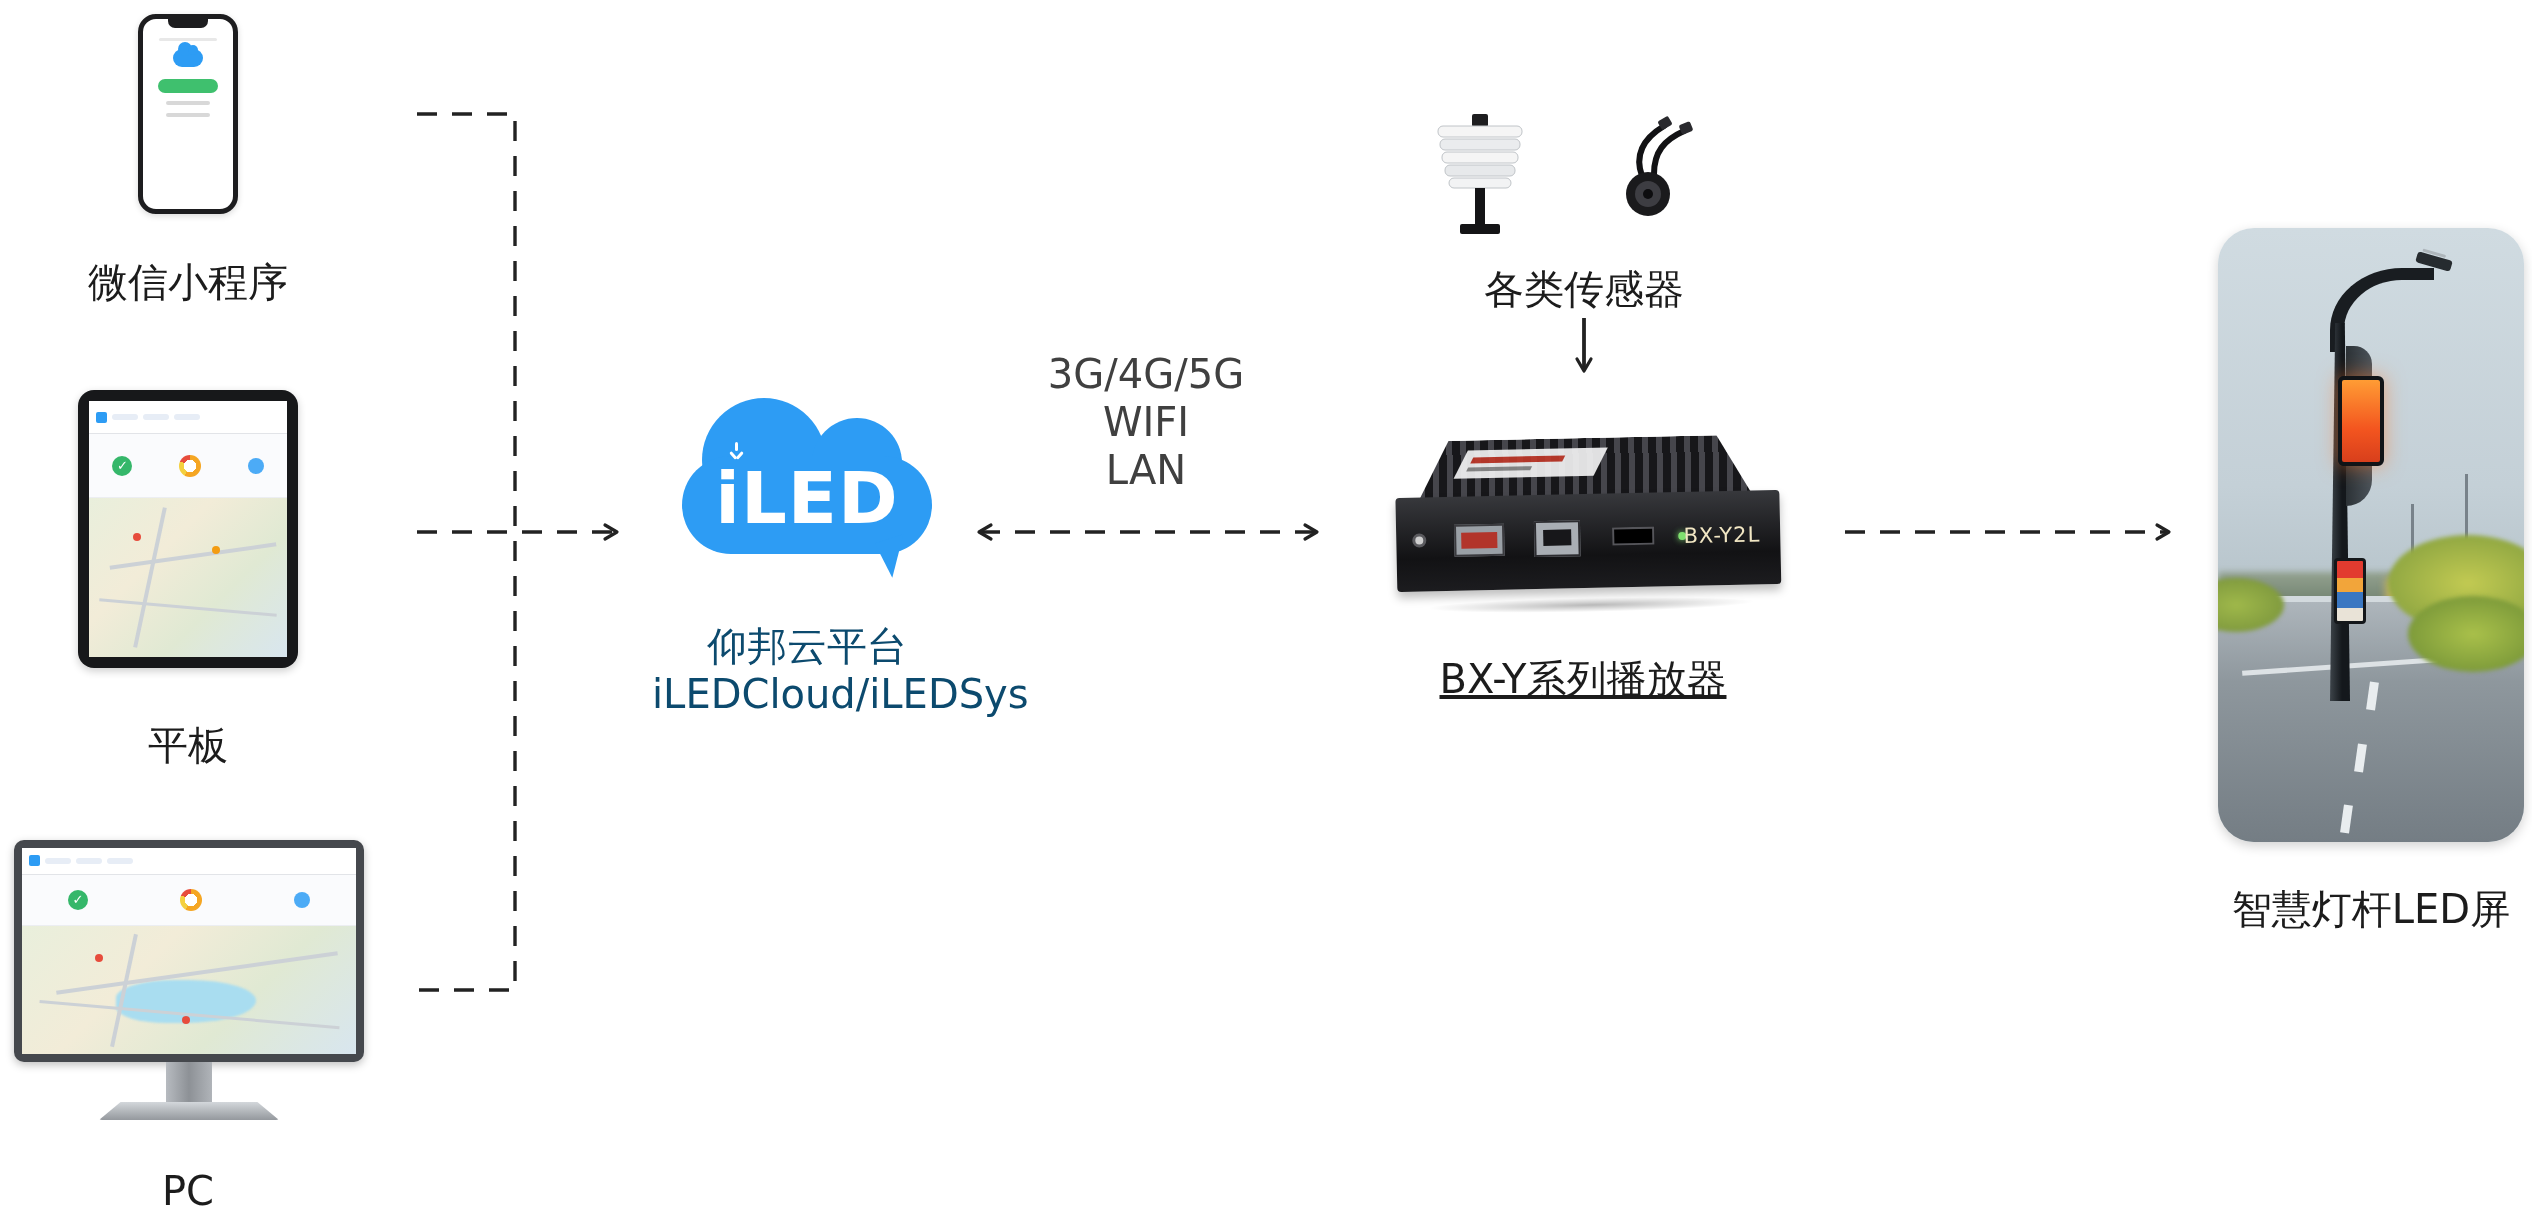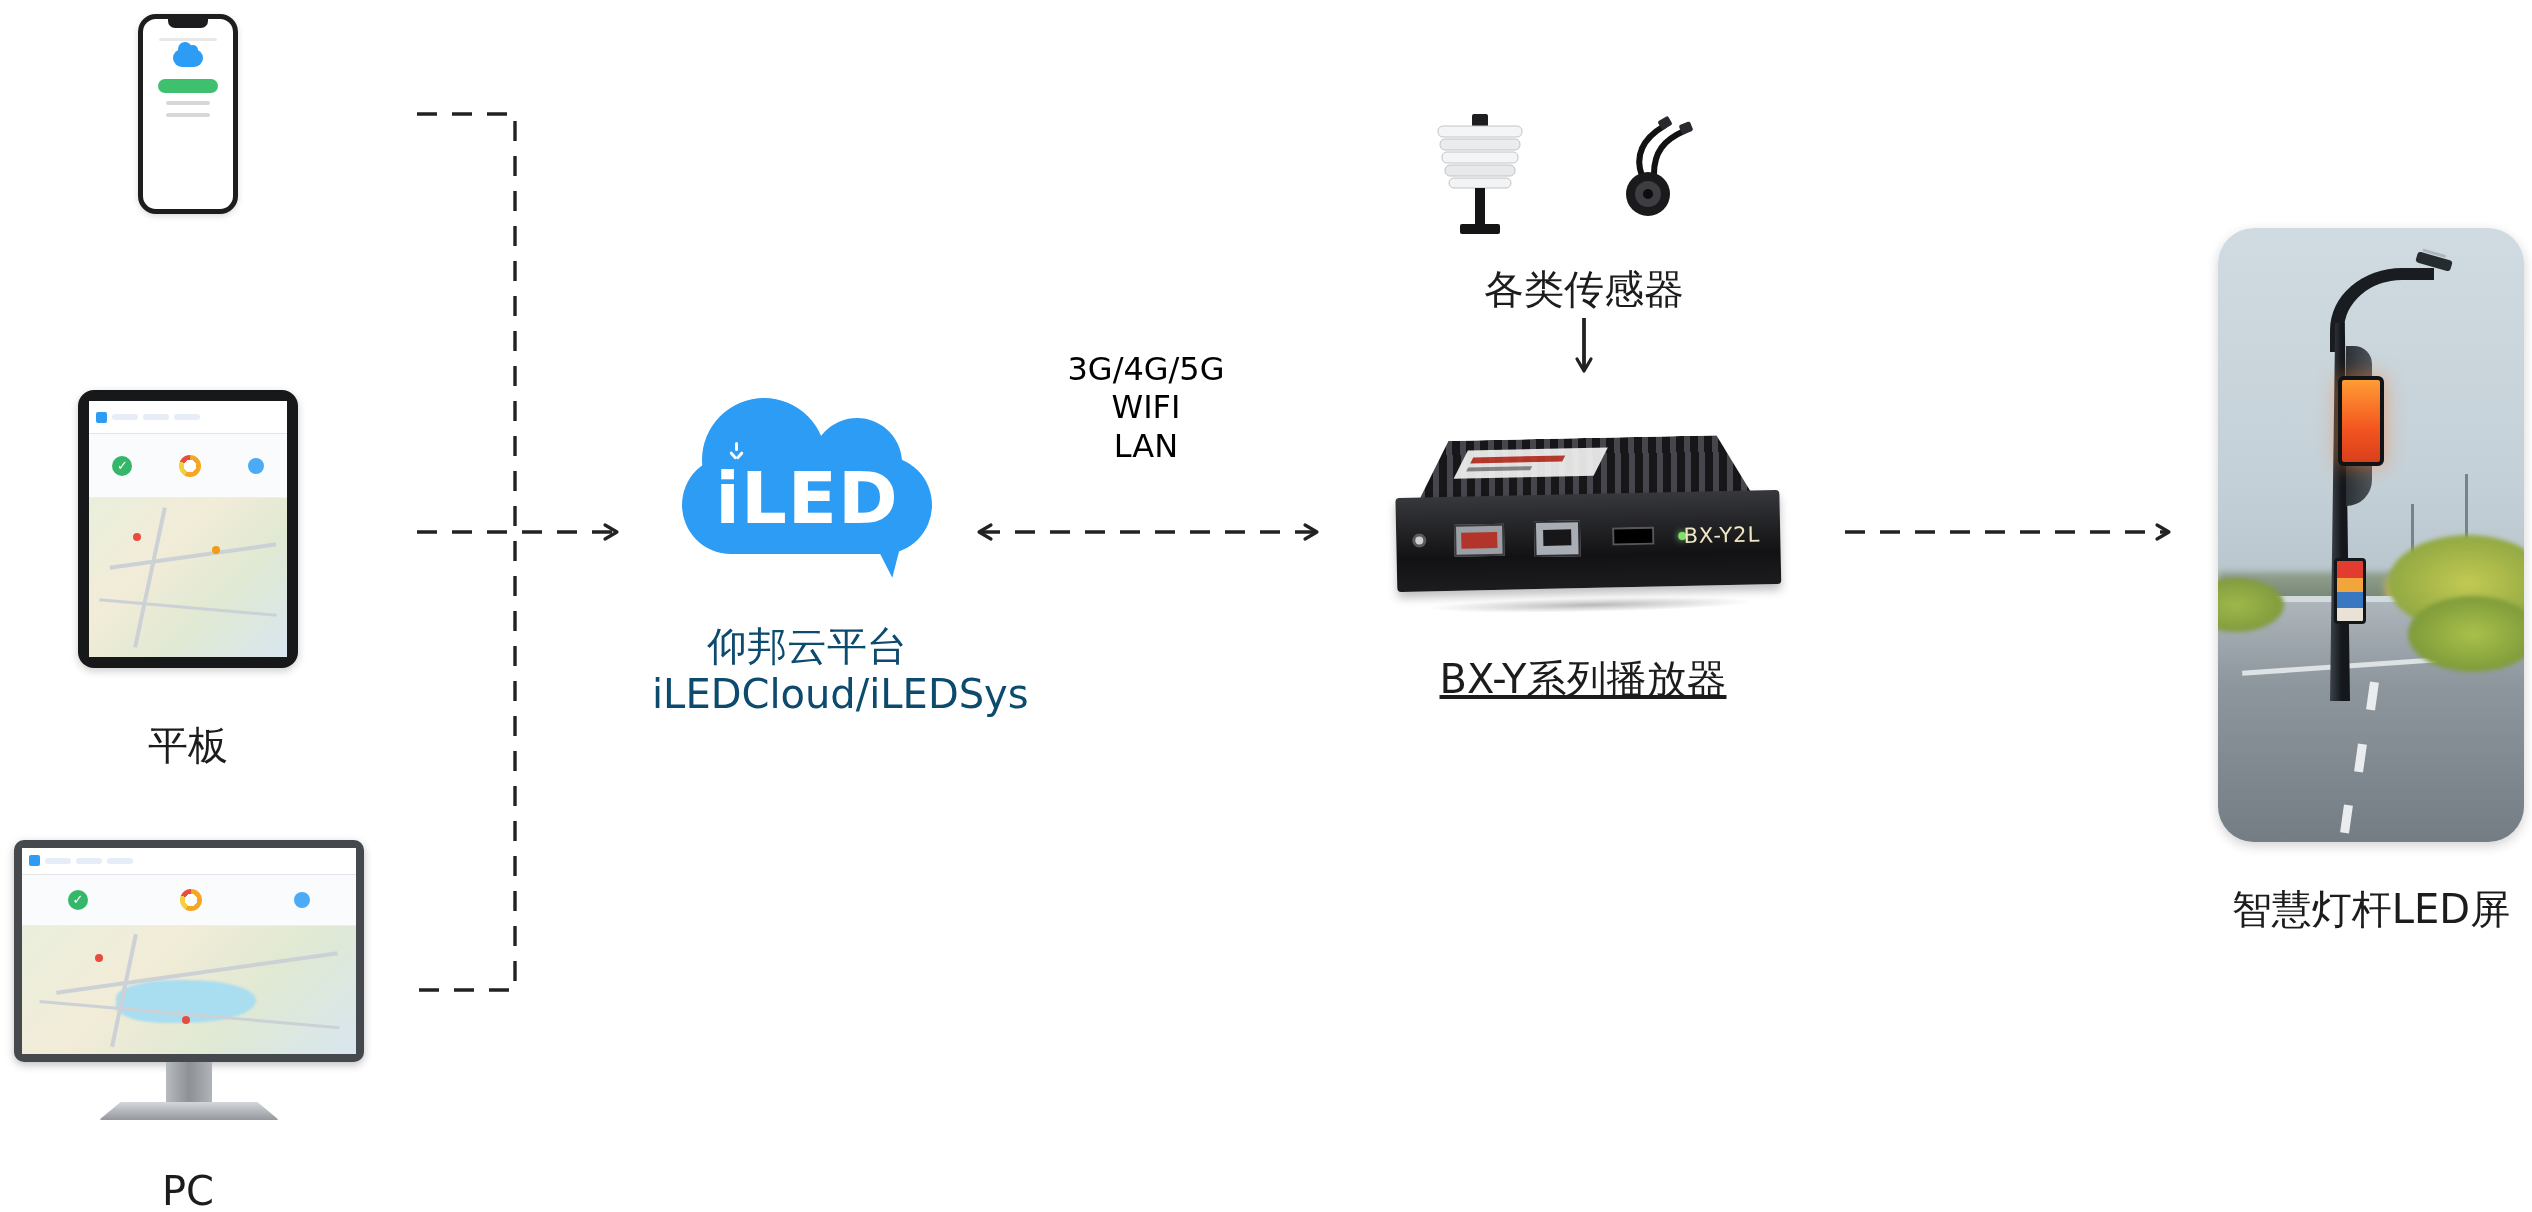--- a/index.html
+++ b/index.html
@@ -8,21 +8,21 @@
   .canvas { position: relative; width: 2532px; height: 1212px; background: #fff; }
 
   
   .connectors { position: absolute; left: 0; top: 0; }
   .dash  { fill: none; stroke: #222; stroke-width: 3.4; stroke-dasharray: 20 15; }
   .solid { fill: none; stroke: #222; stroke-width: 3.8; }
 
   
   .node-label { position: absolute; text-align: center; font-size: 40px; color: #1c1c1c; }
   .net-labels { position: absolute; left: 996px; top: 350px; width: 300px; text-align: center;
-                font-size: 32px; line-height: 1.2; color: #000000; }
+                font-size: 40px; line-height: 1.2; color: #404040; }
 
   
   .phone { position: absolute; left: 138px; top: 14px; width: 100px; height: 200px;
            border: 5px solid #1d1d1f; border-radius: 18px; background: #fff;
            box-shadow: 0 2px 6px rgba(0,0,0,.15); }
   .phone-notch { position: absolute; top: -1px; left: 50%; transform: translateX(-50%);
                  width: 40px; height: 10px; background: #1d1d1f; border-radius: 0 0 7px 7px; }
   .phone-screen { position: absolute; inset: 3px; border-radius: 10px; overflow: hidden;
                   display: flex; flex-direction: column; align-items: center; padding-top: 16px; gap: 8px; }
   .phone-status { width: 70%; height: 3px; background: #e8e8e8; border-radius: 2px; }
@@ -196,20 +196,21 @@
   <div class="phone">
     <div class="phone-screen">
       <span class="phone-status"></span>
       <span class="phone-cloud"></span>
       <span class="phone-btn"></span>
       <span class="phone-line"></span>
       <span class="phone-line"></span>
     </div>
     <div class="phone-notch"></div>
   </div>
+  <div class="node-label" style="left:38px; top:255px; width:300px;">微信小程序</div>
 
   <div class="tablet">
     <div class="tablet-screen">
       <div class="dashboard">
         <div class="dash-header">
           <span class="dash-logo"></span>
           <span class="dash-chip"></span>
           <span class="dash-chip"></span>
           <span class="dash-chip"></span>
         </div>

